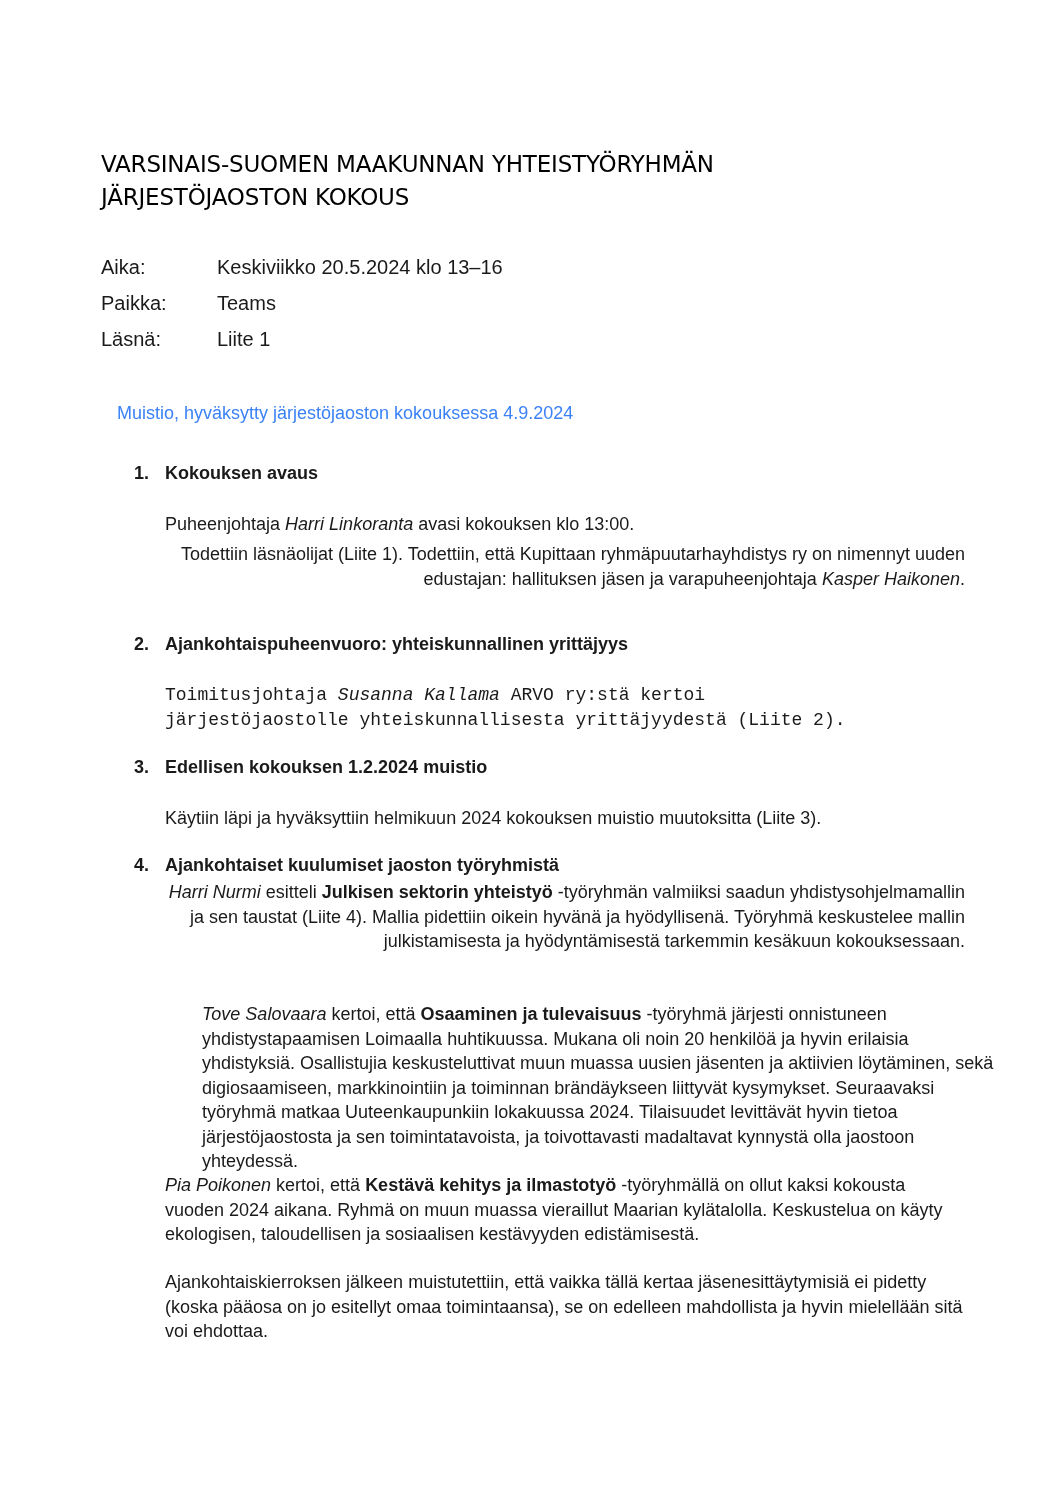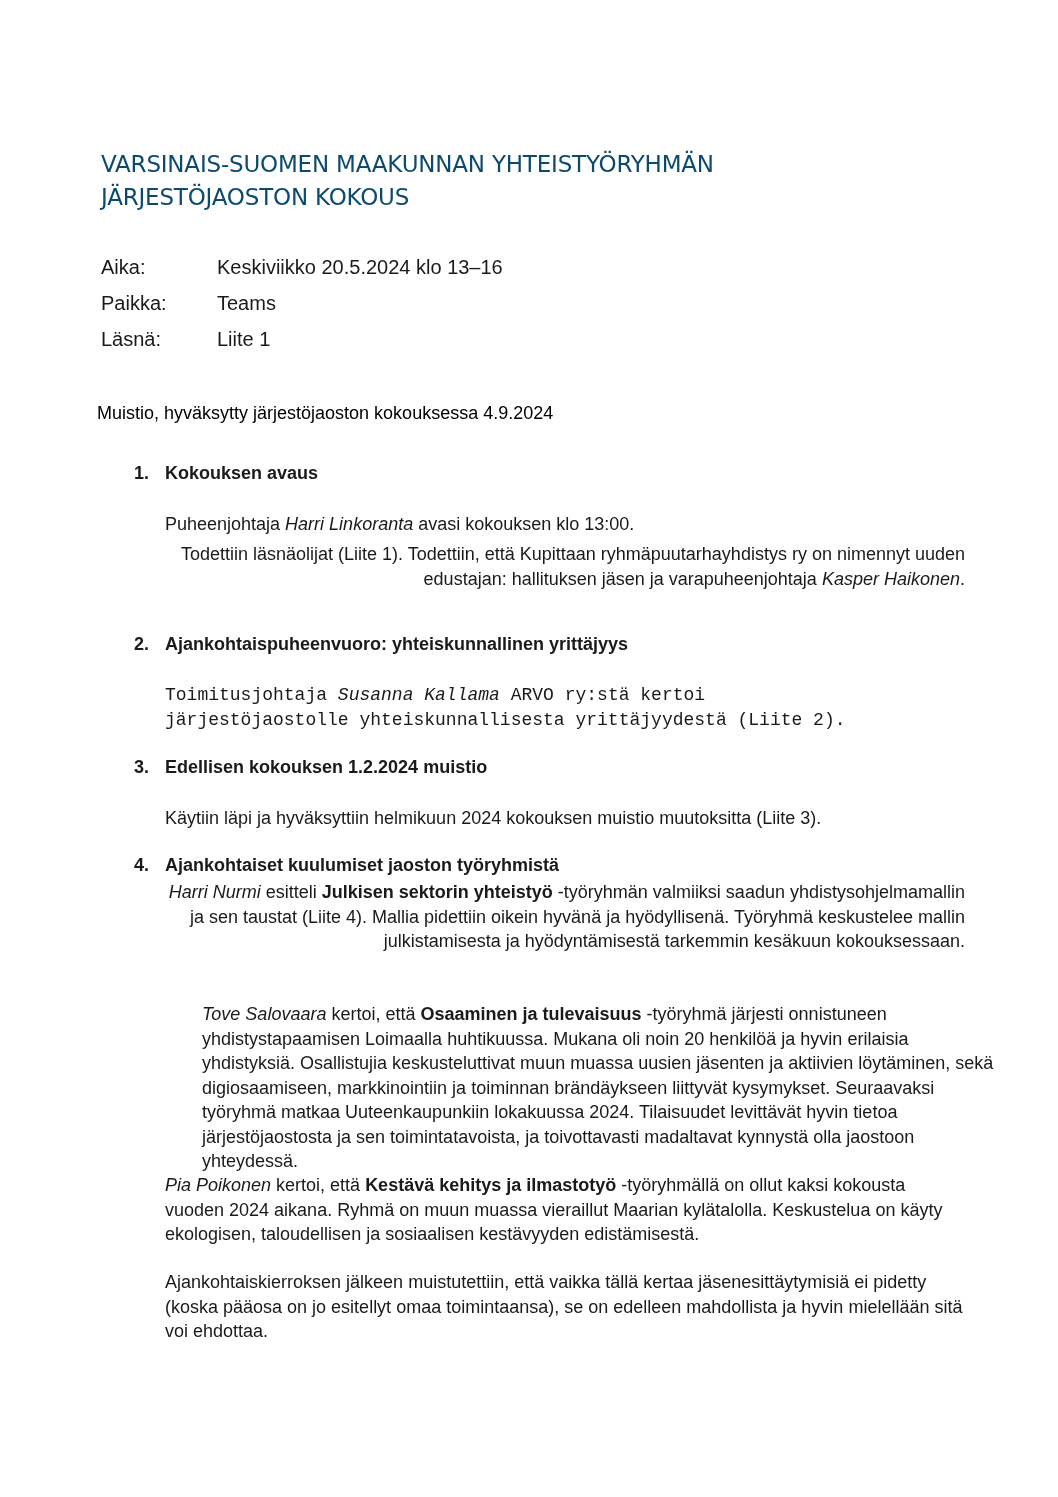--- a/index.html
+++ b/index.html
@@ -3,28 +3,28 @@
   <meta charset="utf-8">
   <style>
     html, body { margin: 0; padding: 0; background: #ffffff; }
     body {
       width: 1058px; height: 1497px; position: relative; overflow: hidden;
       font-family: "Liberation Sans", sans-serif; color: #1a1a1a;
     }
     .title {
       position: absolute; left: 101px; top: 148px;
       font-family: "DejaVu Sans", sans-serif; font-weight: normal;
-      font-size: 23px; line-height: 33px; color: #0c4a6e; letter-spacing: -0.2px;
+      font-size: 23px; line-height: 33px; color: #000000; letter-spacing: -0.2px;
       margin: 0;
     }
     .meta { position: absolute; left: 101px; top: 256px; font-size: 20px; }
     .meta-row { height: 36px; display: flex; }
     .meta-label { width: 116px; }
     .approval {
-      position: absolute; left: 97px; top: 403px; font-size: 18px; color: #000000;
+      position: absolute; left: 117px; top: 403px; font-size: 18px; color: #3b82f6;
     }
     .section { position: absolute; left: 0; width: 1058px; font-size: 18px; }
     .sec-head { position: absolute; left: 134px; font-weight: bold; }
     .sec-num { display: inline-block; width: 31px; }
     .para { position: absolute; left: 165px; width: 800px; line-height: 24.5px; }
     em { font-style: italic; }
     strong { font-weight: bold; }
   </style>
 </head>
 <body>

